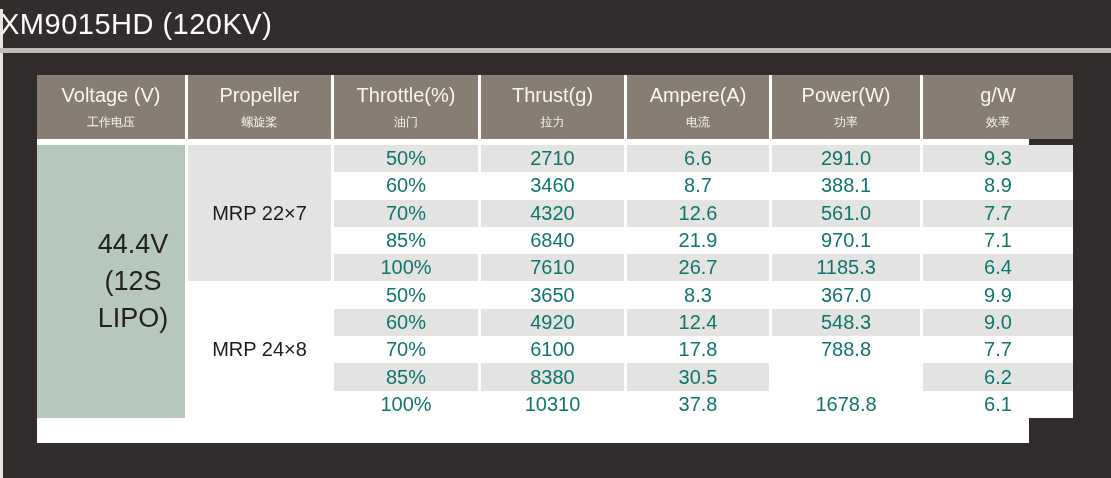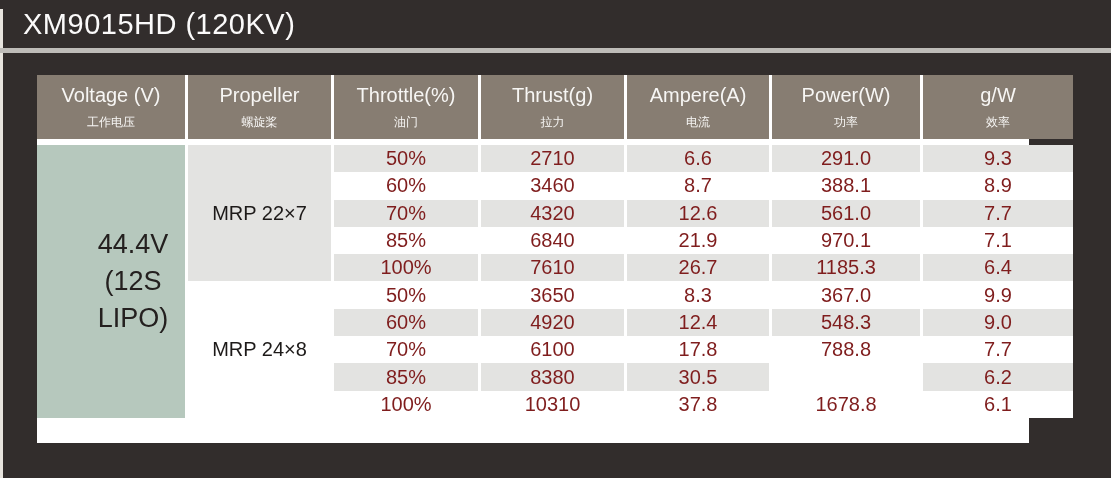--- a/index.html
+++ b/index.html
@@ -4,21 +4,21 @@
 <style>
   * { margin:0; padding:0; box-sizing:border-box; }
   html,body { width:1111px; height:478px; overflow:hidden; }
   body {
     background:#322d2c;
     font-family:"Liberation Sans","DejaVu Sans",sans-serif;
     position:relative;
   }
   .title-bar {
     position:absolute; top:0; left:0; right:0; height:48px;
-    display:flex; align-items:center; padding-left:23px;
+    display:flex; align-items:center; 
   }
   .page-title {
     color:#fbfafa; font-size:29px; letter-spacing:0.5px; font-weight:400;
   }
   .divider {
     position:absolute; top:48px; left:0; right:0; height:5px; background:#bebcb8;
   }
   .left-edge {
     position:absolute; left:0; top:9px; bottom:0; width:3px; background:#e7e4de;
   }
@@ -32,21 +32,21 @@
   }
   .hcell {
     grid-row:1; background:#877d72; color:#f7f6f4;
     display:flex; flex-direction:column; align-items:center; justify-content:center;
     text-align:center;
   }
   .hcell .en { font-size:20px; font-weight:400; }
   .hcell .zh { font-size:12px; margin-top:7px; }
   .cell {
     display:flex; align-items:center; justify-content:center;
-    font-size:20px; color:#7f1d1d; background:#ffffff;
+    font-size:20px; color:#0f766e; background:#ffffff;
   }
   .g { background:#e3e3e1; }
   .vcell {
     grid-column:1; grid-row:3 / span 10; background:#b6c8bd;
     display:flex; flex-direction:column; align-items:center; justify-content:center;
     font-size:27px; color:#24201f; line-height:37px; text-align:center;padding-left:44px;
   }
   .pcell {
     grid-column:2; display:flex; align-items:center; justify-content:center;
     font-size:20px; color:#1d1a19;

